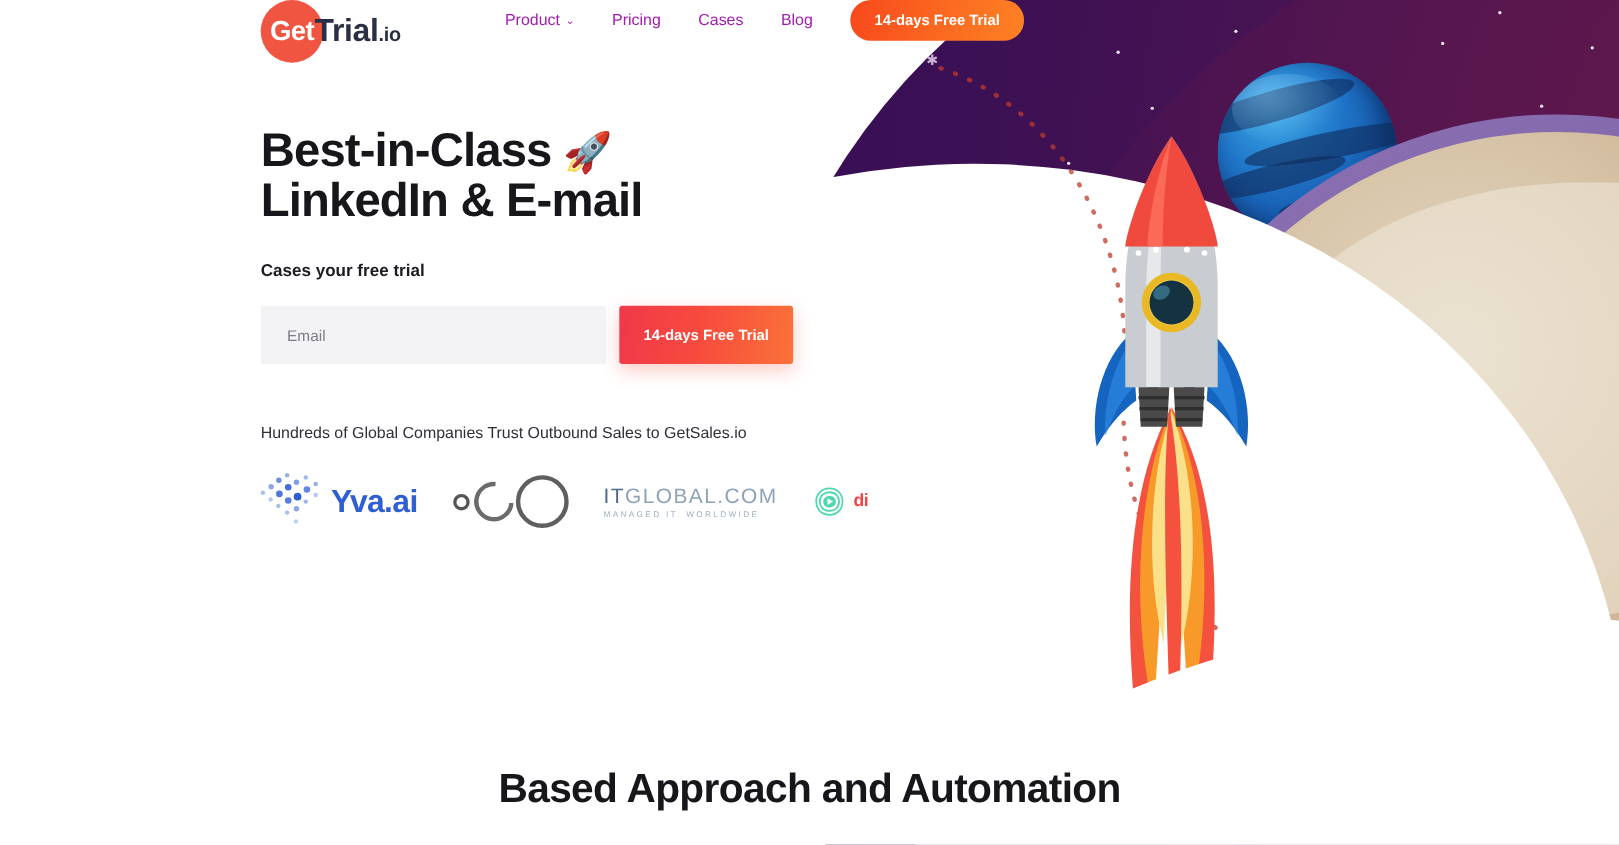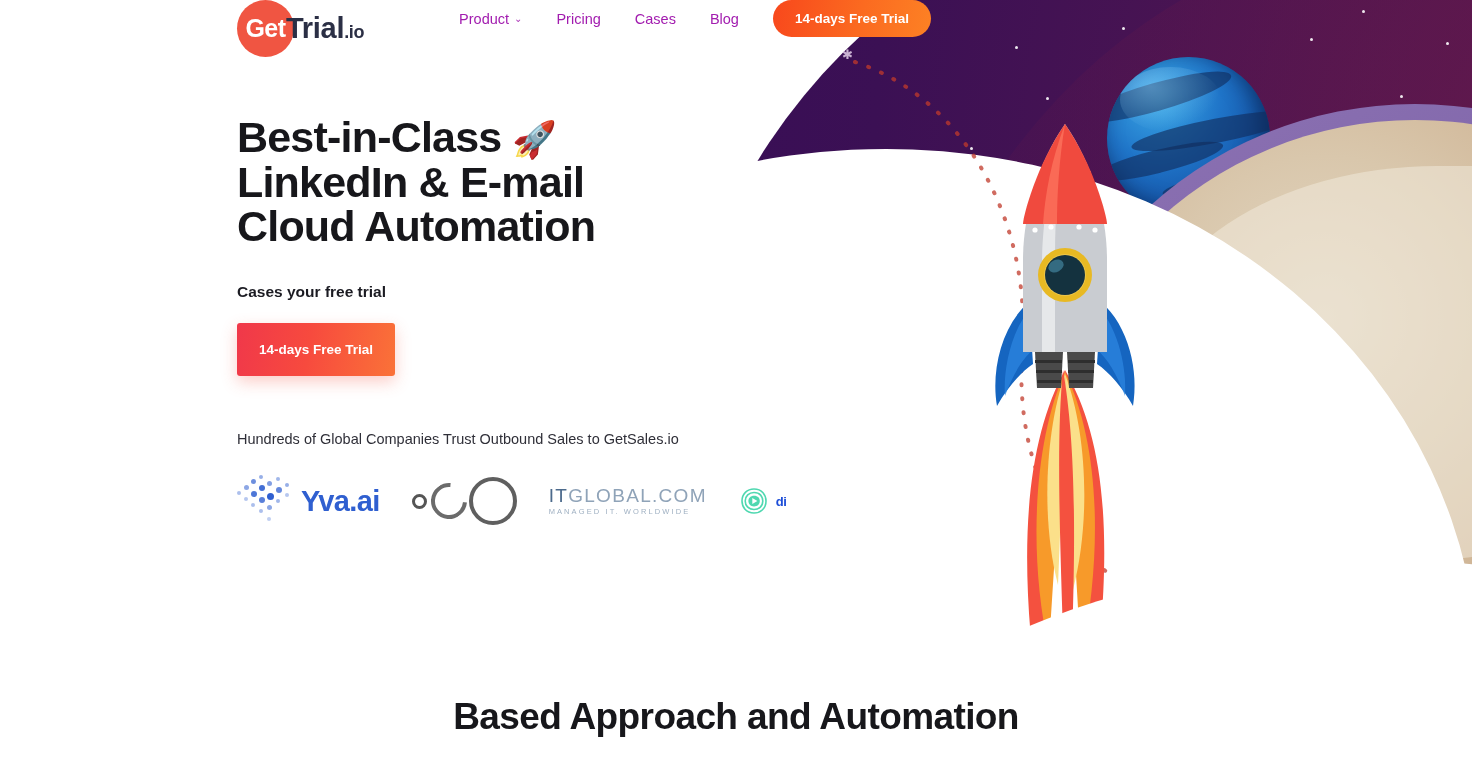--- a/index.html
+++ b/index.html
@@ -178,21 +178,21 @@
   .itg { line-height:1; }
   .itg-main { font-size:19px; letter-spacing:1.3px; color:#8fa3b8; }
   .itg-main b { color:#4c6a8c; font-weight:normal; }
   .itg-sub { font-size:7.5px; letter-spacing:2.1px; color:#9fb0c2; margin-top:3px; }
 
   
   .ivideon { font-size:37px; color:#2196f3; letter-spacing:-1.2px; font-weight:500; }
 
   
   .di { display:flex; align-items:center; gap:7px; }
-  .di-text { font-size:13px; font-weight:bold; color:#1d4ed8; letter-spacing:-.4px; }
+  .di-text { font-size:16px; font-weight:bold; color:#ef4444; letter-spacing:-.4px; }
 
   
   .bottom-heading {
     position:absolute; left:0; top:694px; width:1472px; text-align:center;
     font-size:37px; font-weight:bold; color:#17171b; line-height:1.25;
     letter-spacing:-0.6px; z-index:12;
   }
 </style>
 </head>
 <body>
@@ -334,27 +334,27 @@
       </a>
       <button class="nav-cta">14-days Free Trial</button>
     </nav>
   </div>
 
   <div class="content">
     <h1 class="headline">
       <span>Best-in-Class</span>
       <span class="emoji">🚀</span><br>
       <span>LinkedIn &amp; E-mail</span><br>
-      <span>Cloud Automation</span>
     </h1>
 
 
     <div class="trial-label">Cases your free trial</div>
 
     <div class="form-row">
+      <input class="email-input" type="text" placeholder="Email" style="">
       <button class="form-cta">14-days Free Trial</button>
     </div>
 
     <div class="trust-text">Hundreds of Global Companies Trust Outbound Sales to GetSales.io</div>
 
     <div class="logos-row">
 
       <div class="client-logo">
         <div class="yva-dots">
           <div class="yva-dot" style="left:0px;top:16px;width:4px;height:4px;opacity:.4"></div>

